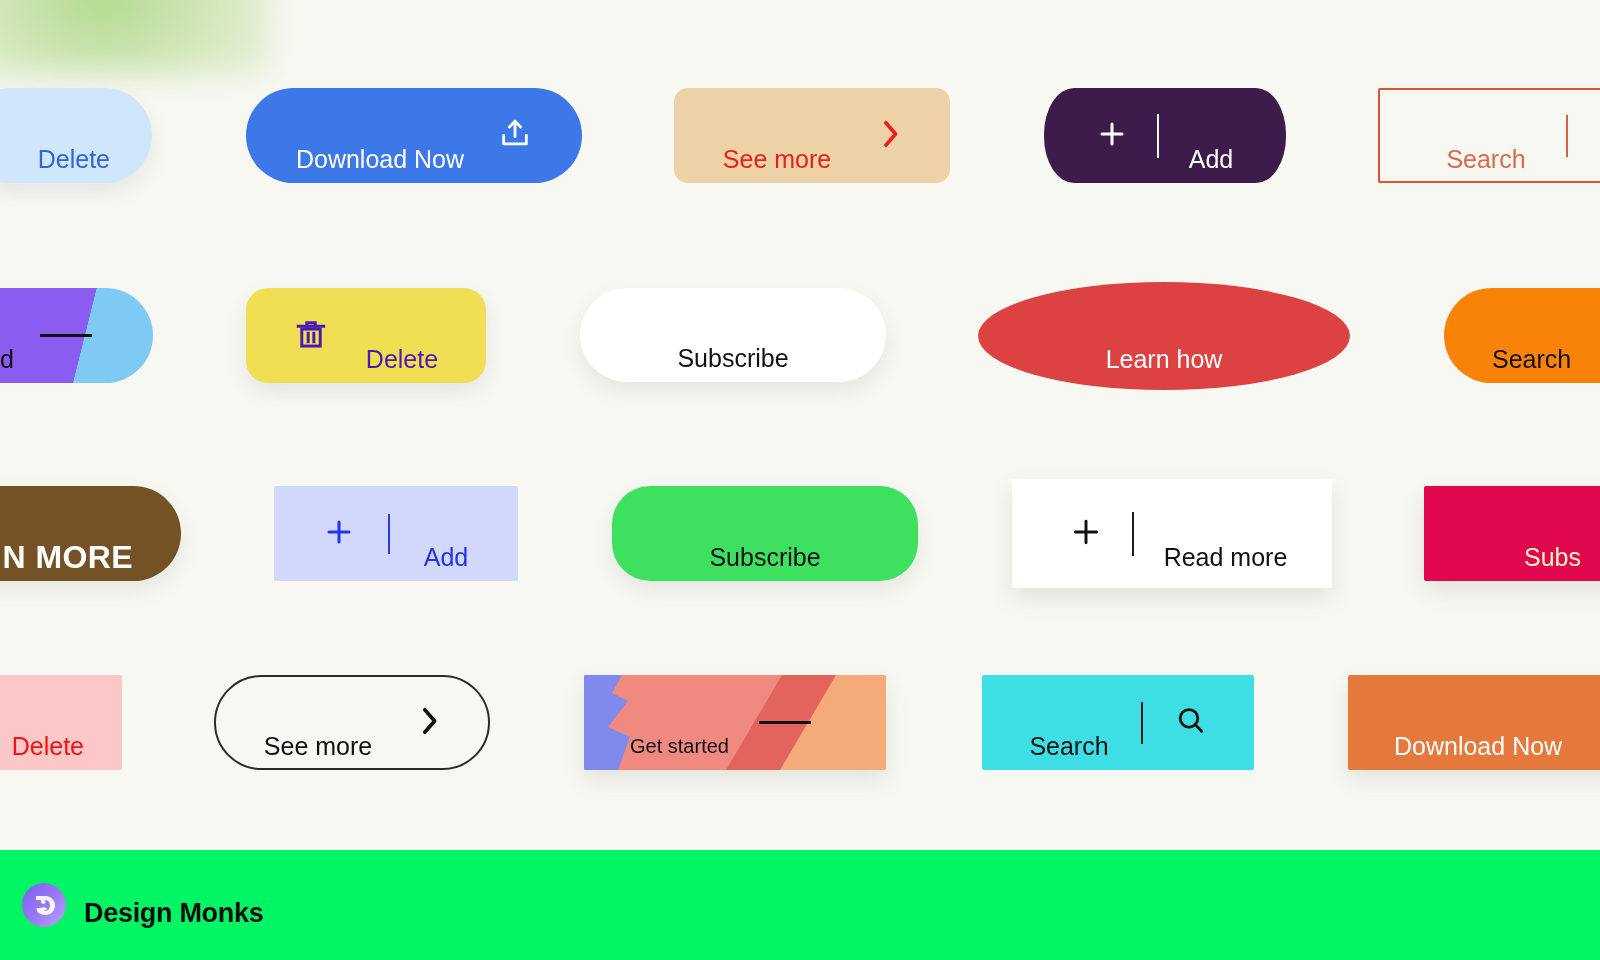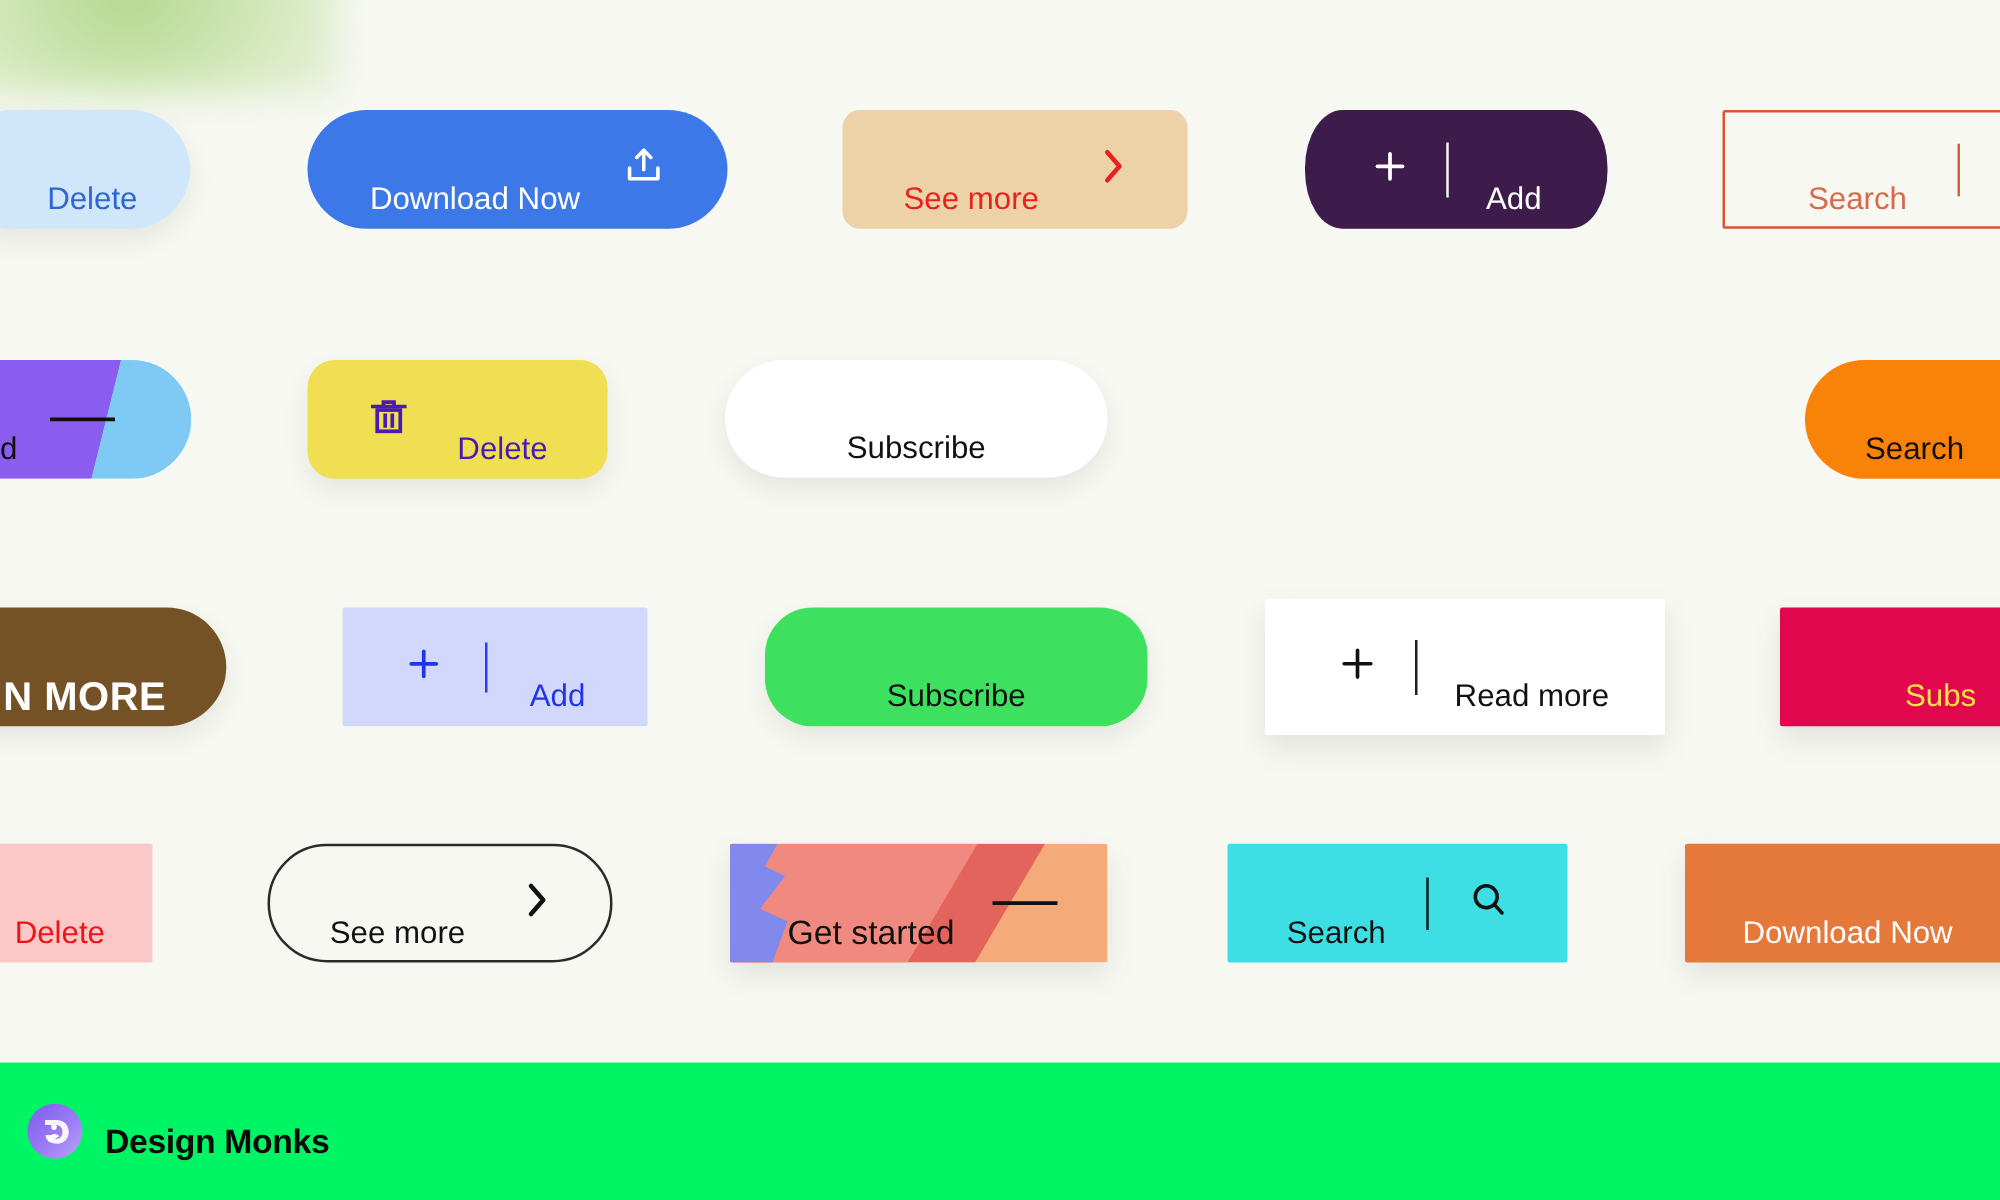--- a/index.html
+++ b/index.html
@@ -156,21 +156,21 @@
     gap: 30px;
   }
   #btn-read-more-white .lbl { color: #111111; font-size: 25px; }
   #btn-read-more-white .divider { height: 44px; background: #111111; width: 2px; }
 
   #btn-subscribe-crimson {
     left: 1424px; top: 486px; width: 250px; height: 95px;
     background: #e0074f; border-radius: 2px;
     justify-content: flex-start; padding-left: 100px;
   }
-  #btn-subscribe-crimson .lbl { color: #fde047; font-size: 25px; }
+  #btn-subscribe-crimson .lbl { color: #fef9c3; font-size: 25px; }
 
   
   #btn-delete-pink {
     left: -60px; top: 675px; width: 182px; height: 95px;
     background: #fcc7c7; border-radius: 2px;
     justify-content: flex-end; padding-right: 38px;
   }
   #btn-delete-pink .lbl { color: #ef1414; font-size: 25px; }
 
   #btn-see-more-outline {
@@ -180,21 +180,21 @@
   }
   #btn-see-more-outline .lbl { color: #111111; font-size: 25px; }
 
   #btn-get-started-art {
     left: 584px; top: 675px; width: 302px; height: 95px;
     border-radius: 2px;
     justify-content: flex-start; padding-left: 46px; gap: 30px;
   }
   #btn-get-started-art .bands { position: absolute; inset: 0; overflow: hidden; }
   #btn-get-started-art .bands svg { display: block; width: 100%; height: 100%; }
-  #btn-get-started-art .lbl { position: relative; color: #111111; font-size: 27px; text-align: center; }
+  #btn-get-started-art .lbl { position: relative; color: #111111; font-size: 20px; text-align: center; }
   #btn-get-started-art .dash {
     position: relative; display: block;
     width: 52px; height: 3px; background: #111111;
   }
 
   #btn-search-cyan {
     left: 982px; top: 675px; width: 272px; height: 95px;
     background: #3ddfe5; border-radius: 2px;
     gap: 32px;
   }
@@ -290,20 +290,23 @@
           <path d="M14 11.5 L14 17.5"></path>
       </svg>
     </span>
     <span class="lbl">Delete</span>
   </div>
 
   <div class="btn pill-shadow" id="btn-subscribe-white">
     <span class="lbl">Subscribe</span>
   </div>
 
+  <div class="btn" id="btn-learn-how-red">
+    <span class="lbl">Learn how</span>
+  </div>
 
   <div class="btn" id="btn-search-orange">
     <span class="lbl">Search</span>
   </div>
 
   <div class="btn pill-shadow" id="btn-learn-more-brown">
     <span class="lbl">N MORE</span>
   </div>
 
   <div class="btn" id="btn-add-lavender">

